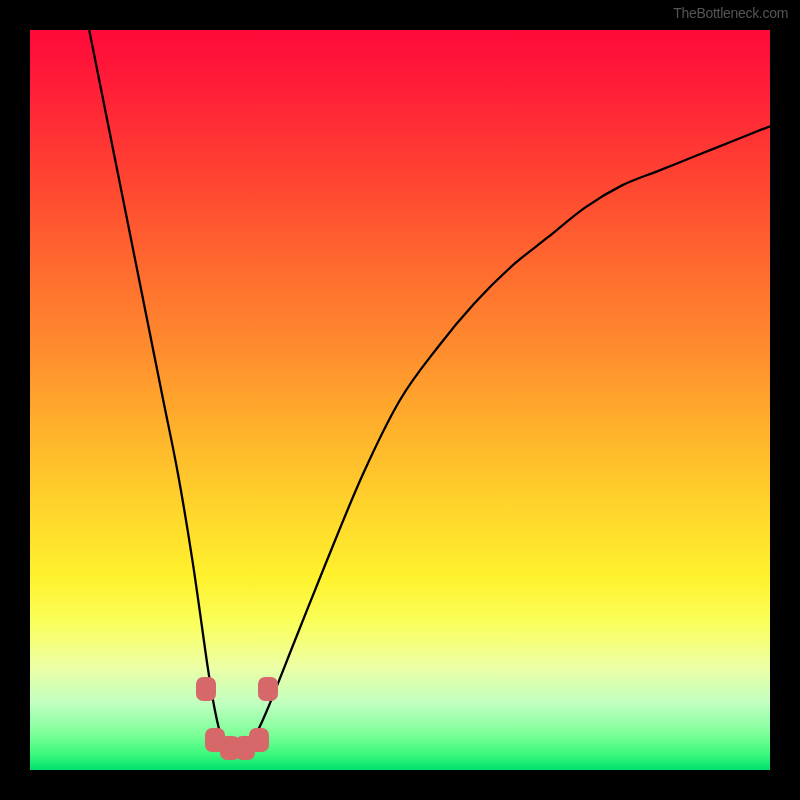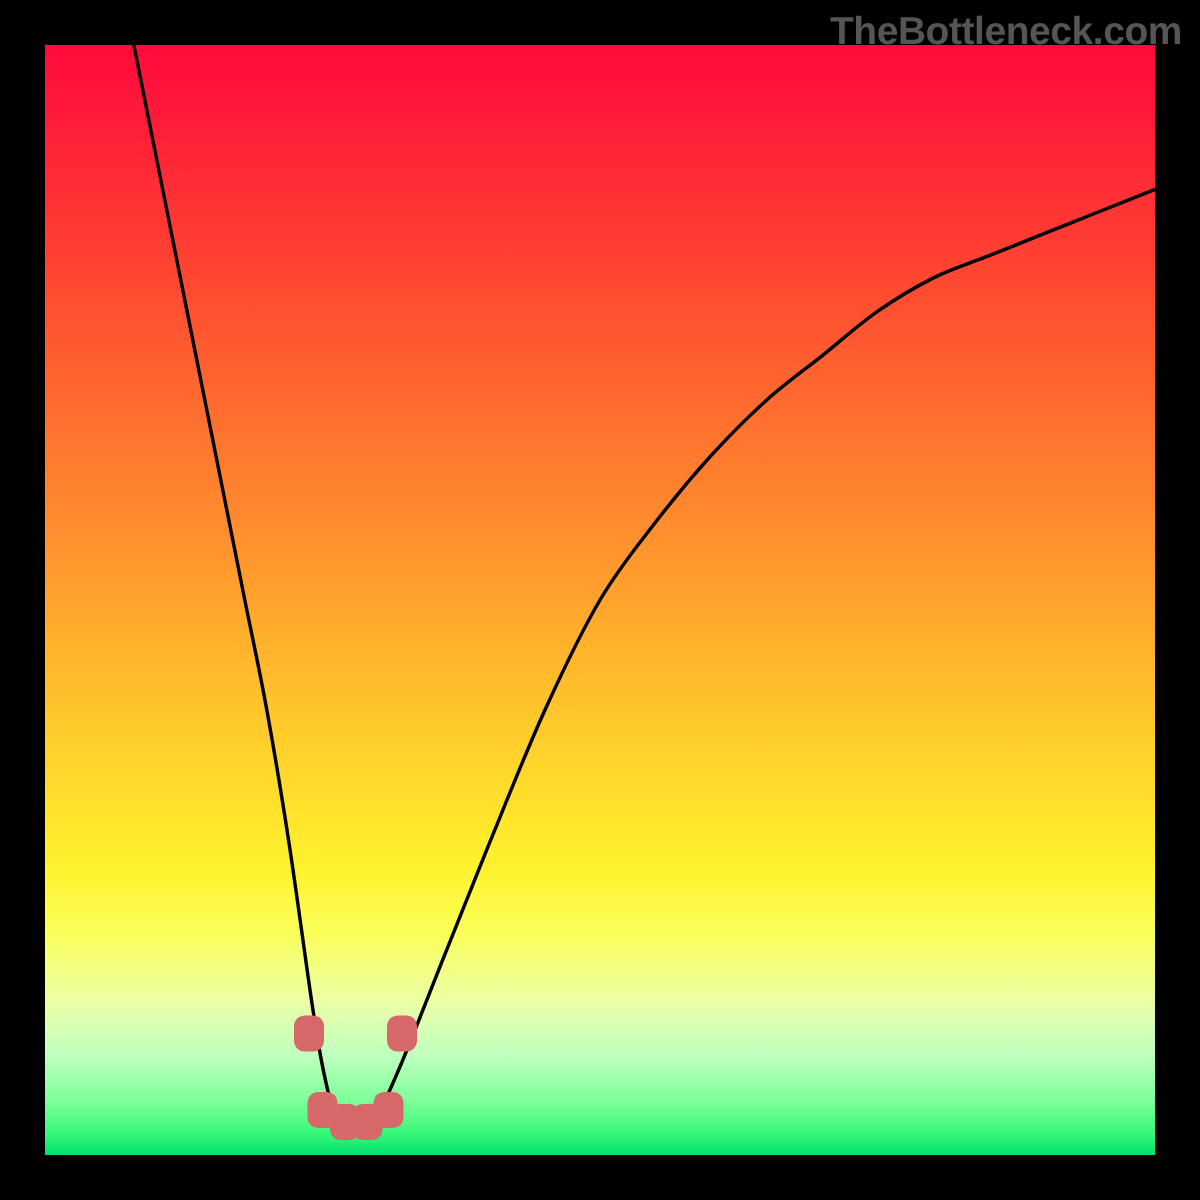--- a/index.html
+++ b/index.html
@@ -9,22 +9,22 @@
       background: #000;
       position: relative;
       font-family: Arial, Helvetica, sans-serif;
       overflow: hidden;
     }
     .watermark {
       position: absolute;
       top: 5px;
       right: 12px;
       color: #555;
-      font-size: 26px;
-      font-weight: 700;
+      font-size: 14px;
+      font-weight: 400;
       z-index: 10;
       letter-spacing: -0.3px;
     }
     .plot-area {
       position: absolute;
       top: 30px;
       left: 30px;
       right: 30px;
       bottom: 30px;
       background: linear-gradient(to bottom,

